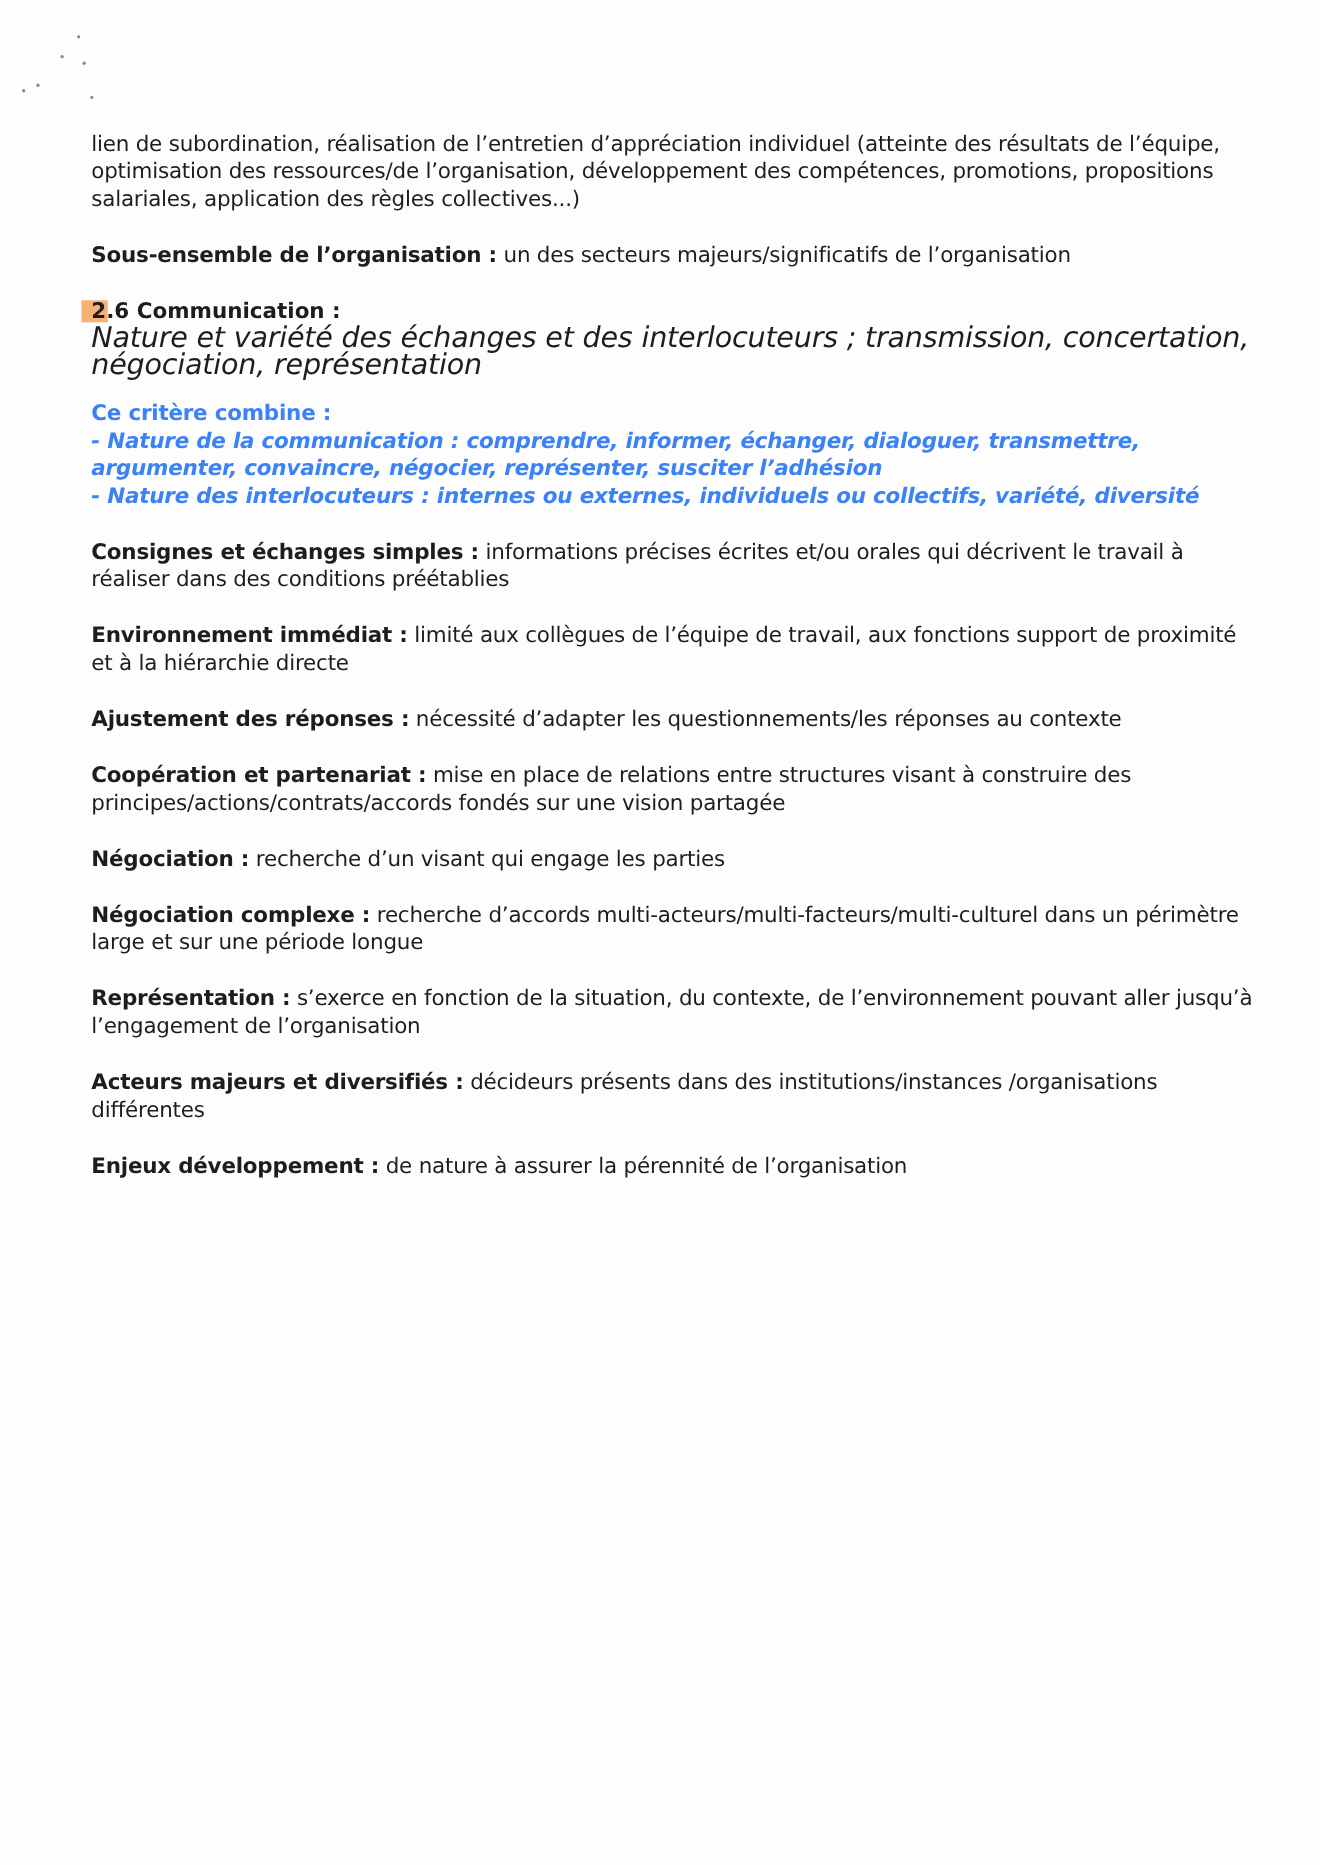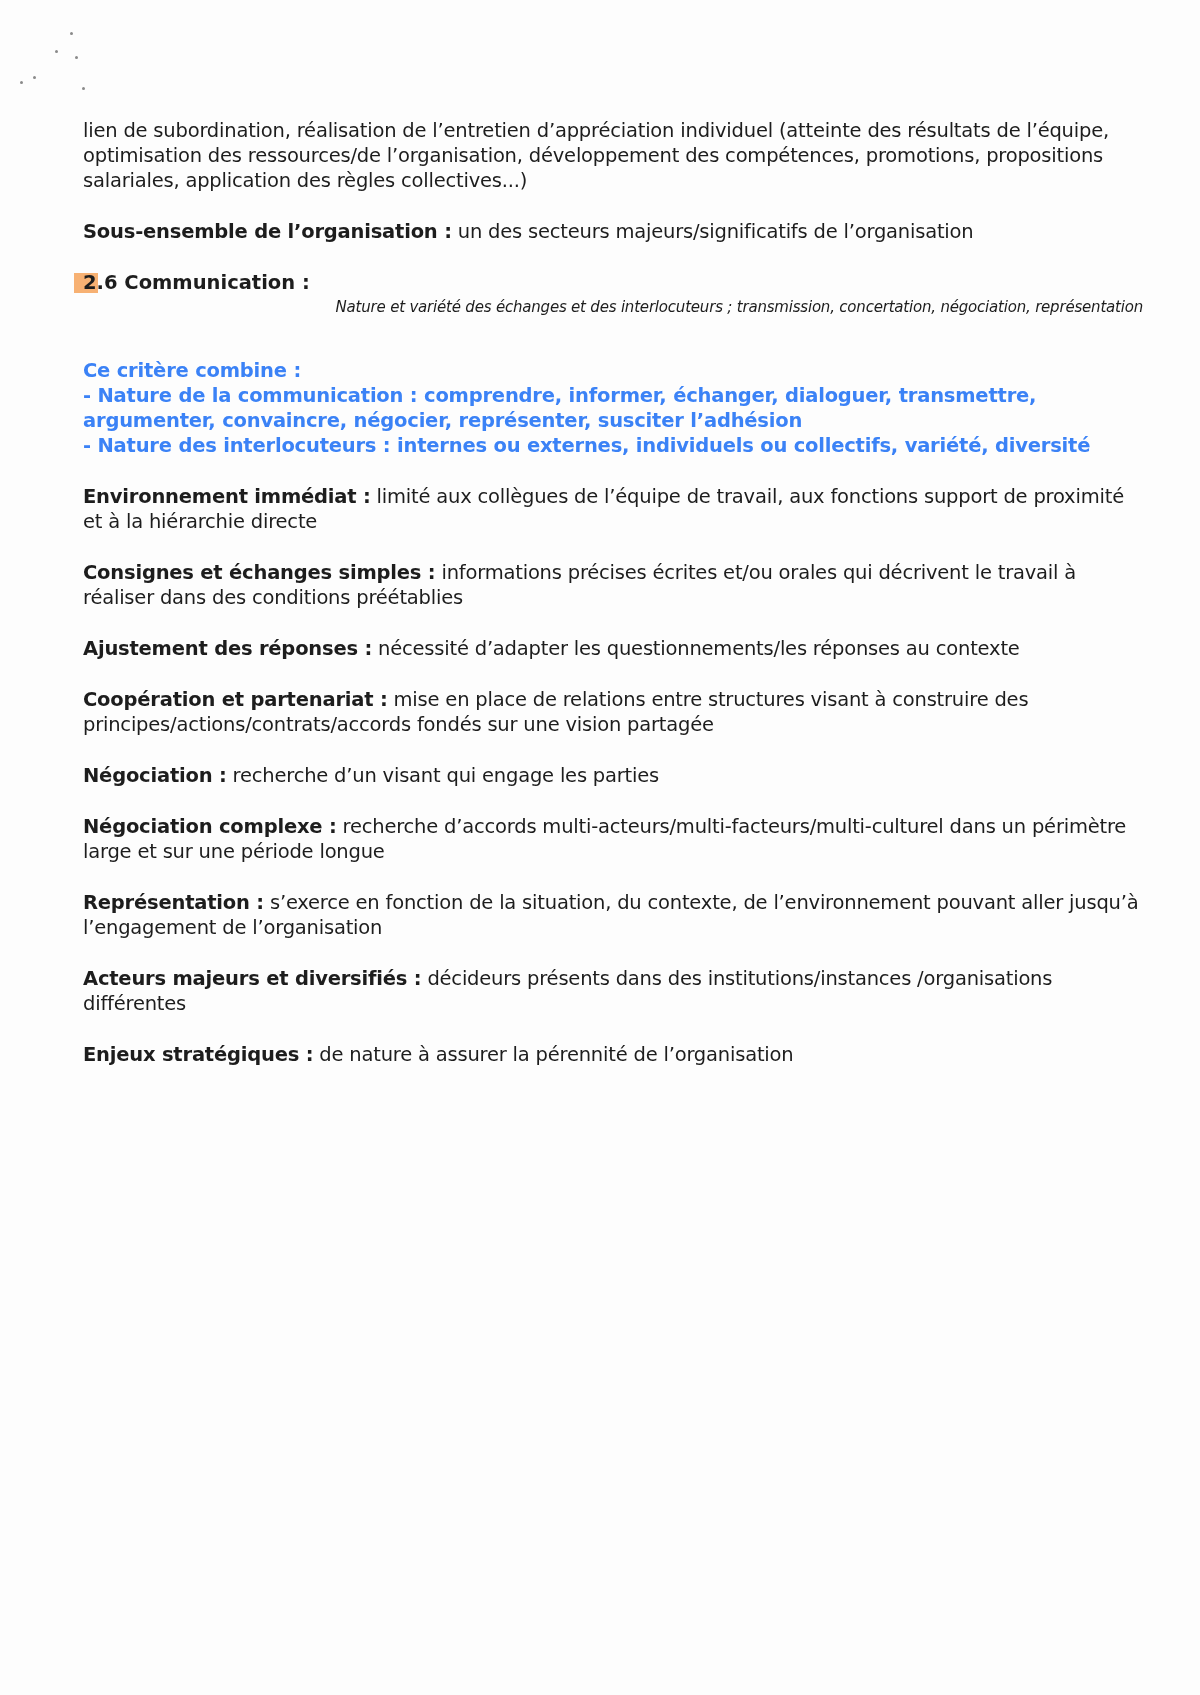--- a/index.html
+++ b/index.html
@@ -63,39 +63,39 @@
       position: absolute;
       left: -9px;
       top: 3px;
       width: 24px;
       height: 20px;
       background: #f6a35a;
       opacity: 0.85;
       z-index: 0;
     }
     .section-subtitle {
-      font-size: 15px;
+      font-size: 26px;
       line-height: 25px;
       font-style: italic;
-      margin: 0 0 38px 0;
+      margin: 0 0 18px 0;
       letter-spacing: -0.2px;
-      text-align: right;
     }
     .criteria {
       color: #3b82f6;
       font-size: 19.5px;
       line-height: 25px;
       margin: 0 0 26px 0;
       letter-spacing: -0.2px;
     }
     .criteria .head {
       font-weight: bold;
     }
     .criteria .line {
       font-weight: 600;
+      font-style: italic;
     }
   </style>
 </head>
 <body>
 
 <div class="specks">
   <span class="speck" style="left:70px;top:32px;"></span>
   <span class="speck" style="left:55px;top:50px;"></span>
   <span class="speck" style="left:75px;top:56px;"></span>
   <span class="speck" style="left:33px;top:76px;"></span>
@@ -118,40 +118,40 @@
   </p>
   <p class="section-subtitle">Nature et variété des échanges et des interlocuteurs ; transmission, concertation, négociation, représentation</p>
 
   <div class="criteria">
     <div class="head">Ce critère combine :</div>
     <div class="line">- Nature de la communication : comprendre, informer, échanger, dialoguer, transmettre, argumenter, convaincre, négocier, représenter, susciter l’adhésion</div>
     <div class="line">- Nature des interlocuteurs : internes ou externes, individuels ou collectifs, variété, diversité</div>
   </div>
 
   <p class="para">
-    <span class="term">Environnement immédiat :</span><span> limité aux collègues de l’équipe de travail, aux fonctions support de proximité et à la hiérarchie directe</span>
+    <span class="term">Consignes et échanges simples :</span><span> informations précises écrites et/ou orales qui décrivent le travail à réaliser dans des conditions préétablies</span>
   </p>
   <p class="para">
-    <span class="term">Consignes et échanges simples :</span><span> informations précises écrites et/ou orales qui décrivent le travail à réaliser dans des conditions préétablies</span>
+    <span class="term">Environnement immédiat :</span><span> limité aux collègues de l’équipe de travail, aux fonctions support de proximité et à la hiérarchie directe</span>
   </p>
   <p class="para">
     <span class="term">Ajustement des réponses :</span><span> nécessité d’adapter les questionnements/les réponses au contexte</span>
   </p>
   <p class="para">
     <span class="term">Coopération et partenariat :</span><span> mise en place de relations entre structures visant à construire des principes/actions/contrats/accords fondés sur une vision partagée</span>
   </p>
   <p class="para">
     <span class="term">Négociation :</span><span> recherche d’un visant qui engage les parties</span>
   </p>
   <p class="para">
     <span class="term">Négociation complexe :</span><span> recherche d’accords multi-acteurs/multi-facteurs/multi-culturel dans un périmètre large et sur une période longue</span>
   </p>
   <p class="para">
     <span class="term">Représentation :</span><span> s’exerce en fonction de la situation, du contexte, de l’environnement pouvant aller jusqu’à l’engagement de l’organisation</span>
   </p>
   <p class="para">
     <span class="term">Acteurs majeurs et diversifiés :</span><span> décideurs présents dans des institutions/instances /organisations différentes</span>
   </p>
   <p class="para tight">
-    <span class="term">Enjeux stratégiques :</span><span> de nature à assurer la pérennité de l’organisation</span>
+    <span class="term">Enjeux développement :</span><span> de nature à assurer la pérennité de l’organisation</span>
   </p>
 
 </div>
 
 </body></html>

